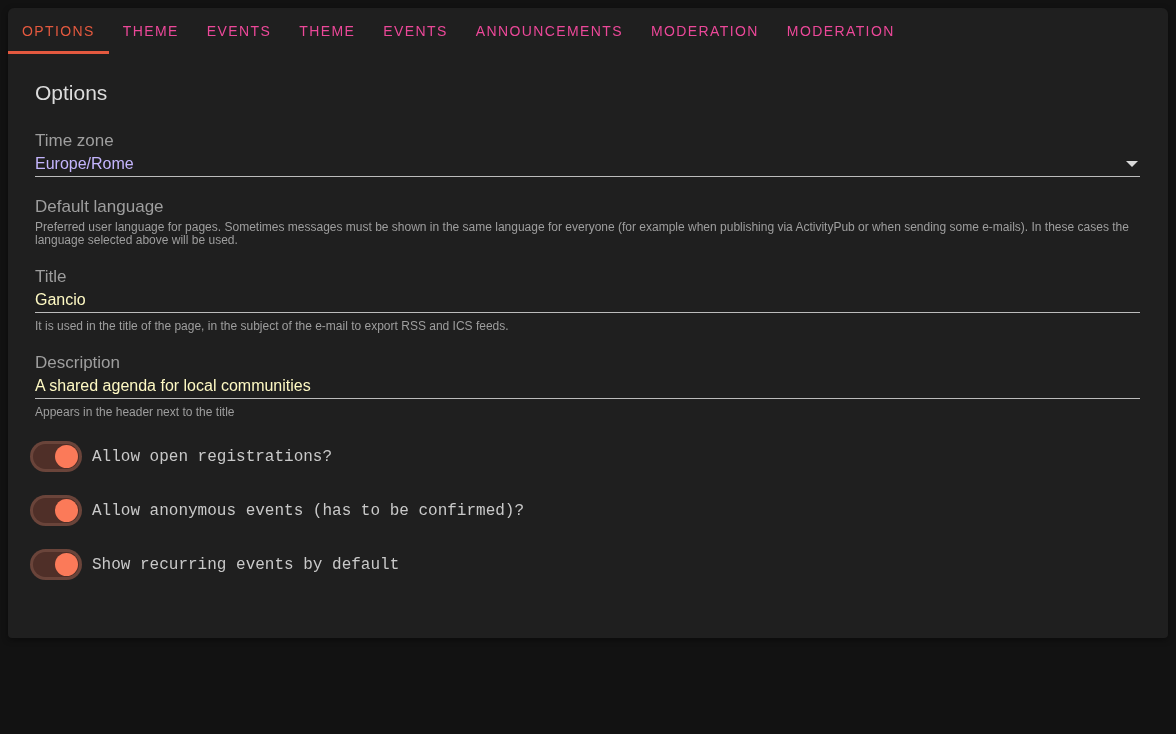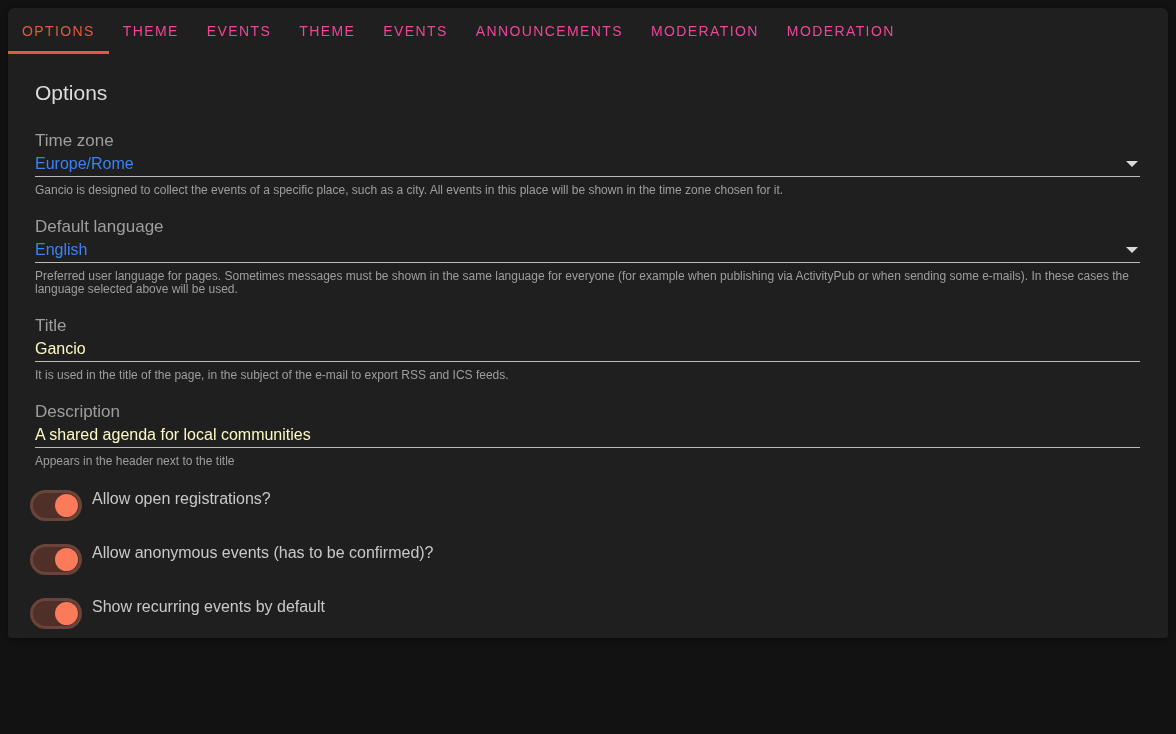--- a/index.html
+++ b/index.html
@@ -71,21 +71,21 @@
     position: relative;
     display: flex;
     align-items: center;
     height: 25px;
     margin-top: 3px;
     border-bottom: 1px solid rgba(255,255,255,0.7);
     cursor: pointer;
   }
   .value-text {
     font-size: 16px;
-    color: #3b82f6;
+    color: #c4b5fd;
   }
   .caret {
     margin-left: auto;
     margin-right: 2px;
     width: 0; height: 0;
     border-left: 6px solid transparent;
     border-right: 6px solid transparent;
     border-top: 6px solid #d9d9d9;
   }
   .text-input {
@@ -103,24 +103,25 @@
   .field-hint {
     margin-top: 7px;
     font-size: 12px;
     line-height: 13px;
     color: #9e9e9e;
     max-width: 1105px;
   }
   
   .toggle-row {
     display: flex;
-    align-items: flex-start;
+    align-items: center;
     height: 31px;
     margin-left: -5px;
     margin-top: 23px;
+    font-family: Liberation Mono, monospace;
   }
   .toggle-row.first { margin-top: 22px; }
   .switch {
     position: relative;
     width: 52px;
     height: 31px;
     border-radius: 16px;
     background: #6a443a;
     cursor: pointer;
     flex: 0 0 auto;
@@ -181,29 +182,24 @@
 
   <div class="content">
     <h1 class="page-title">Options</h1>
 
     <div class="field">
       <div class="field-label">Time zone</div>
       <div class="value-row">
         <span class="value-text">Europe/Rome</span>
         <span class="caret"></span>
       </div>
-      <div class="field-hint">Gancio is designed to collect the events of a specific place, such as a city. All events in this place will be shown in the time zone chosen for it.</div>
     </div>
 
     <div class="field">
       <div class="field-label">Default language</div>
-      <div class="value-row">
-        <span class="value-text">English</span>
-        <span class="caret"></span>
-      </div>
       <div class="field-hint">Preferred user language for pages. Sometimes messages must be shown in the same language for everyone (for example when publishing via ActivityPub or when sending some e-mails). In these cases the language selected above will be used.</div>
     </div>
 
     <div class="field">
       <div class="field-label">Title</div>
       <div class="value-row">
         <input class="text-input" type="text" value="Gancio" style="">
       </div>
       <div class="field-hint">It is used in the title of the page, in the subject of the e-mail to export RSS and ICS feeds.</div>
     </div>

